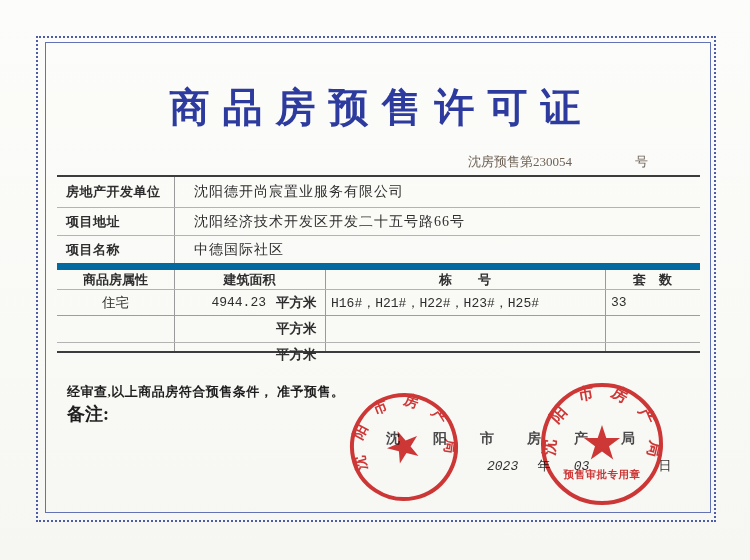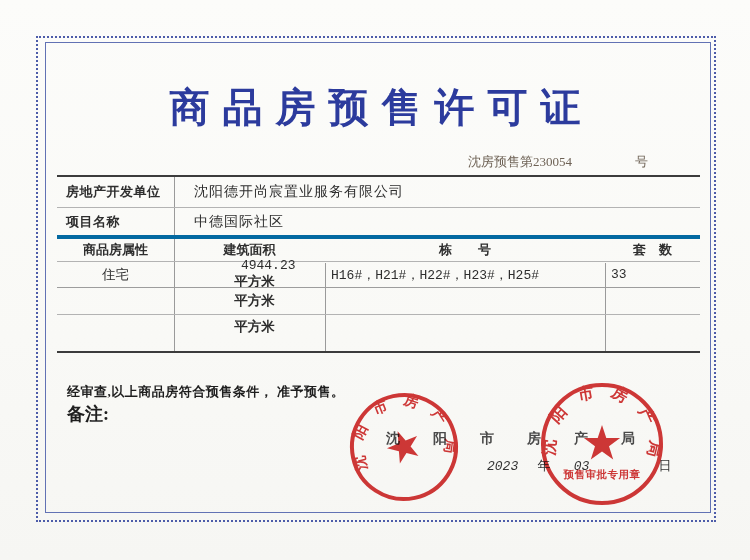--- a/index.html
+++ b/index.html
@@ -17,37 +17,37 @@
   .title { position:absolute; top:80px; left:0; width:100%; text-align:center;
     font-size:40px; font-weight:bold; color:#2c3b9d; letter-spacing:13px; text-indent:13px; }
   .permit-line { position:absolute; top:153px; left:468px; width:180px;
     display:flex; justify-content:space-between; font-size:13px; color:#6e6255; }
   
   .ptable { position:absolute; left:57px; top:175px; width:643px; height:178px;
     border-top:2px solid #3c3c3c; border-bottom:2px solid #3c3c3c; font-size:13.5px; }
   .row { display:flex; align-items:center; position:relative; }
   .r1 { height:30px; } .r2 { height:28px; border-top:1px solid #b3b3b3; }
   .r3 { height:28px; border-top:1px solid #b3b3b3; }
-  .r4 { height:26px; border-top:4px solid #0369a1; }
+  .r4 { height:26px; border-top:7px solid #0369a1; }
   .r5 { height:26px; border-top:1px solid #b3b3b3; }
   .r6 { height:27px; border-top:1px solid #9d9d9d; }
   .r7 { height:25px; border-top:1px solid #b3b3b3; }
   .vline { position:absolute; width:1px; background:#9a9a9a; }
   .v1 { left:117px; top:0; bottom:0; }
   .v2 { left:268px; top:86px; bottom:0; }
   .v3 { left:548px; top:86px; bottom:0; }
   .cell-label { width:117px; padding-left:9px; font-weight:600; font-size:13px; letter-spacing:0.5px; }
   .cell-value { flex:1; padding-left:20px; font-size:14px; letter-spacing:1px; }
   .hc { display:flex; justify-content:center; font-weight:600; font-size:13px; }
   .c1 { width:117px; } .c2 { width:151px; } .c3 { width:280px; } .c4 { width:95px; }
   .c1.center { display:flex; justify-content:center; }
   .mono { font-family:"Liberation Mono","DejaVu Sans Mono",monospace; font-size:13px; }
   .area-num { display:inline-block; width:92px; text-align:right; }
   .area-unit { margin-left:10px; font-family:"Liberation Serif",serif; font-size:13.5px; font-weight:600; }
-  .c2.data { display:flex; align-items:center;flex-direction:column; }
+  .c2.data { display:flex; align-items:center; }
   .c3.data,.c4.data { padding-left:6px; }
   
   .approval { position:absolute; left:67px; top:383px; font-size:13px; font-weight:600; color:#1e1e1e; letter-spacing:0.5px; }
   .remarks  { position:absolute; left:67px; top:402px; font-size:18px; font-weight:600; color:#1e1e1e; }
   .issuer   { position:absolute; left:386px; top:430px; font-size:14px; color:#4a4a4a;
     letter-spacing:33px; white-space:nowrap; font-weight:600; }
   .dateline { position:absolute; left:487px; top:457px; font-size:13px; color:#333; white-space:nowrap; }
   .dateline .num { font-family:"Liberation Mono","DejaVu Sans Mono",monospace;font-style:italic; }
   .dateline .yl { margin-left:16px; } .dateline .mo { margin-left:20px; } .dateline .dl { margin-left:66px; }
   
@@ -69,20 +69,24 @@
 </div>
 
 <div class="ptable">
   <div class="vline v1"></div>
   <div class="vline v2"></div>
   <div class="vline v3"></div>
 
   <div class="row r1">
     <div class="cell-label">房地产开发单位</div>
     <div class="cell-value">沈阳德开尚宸置业服务有限公司</div>
+  </div>
+  <div class="row r2">
+    <div class="cell-label">项目地址</div>
+    <div class="cell-value">沈阳经济技术开发区开发二十五号路66号</div>
   </div>
   <div class="row r3">
     <div class="cell-label">项目名称</div>
     <div class="cell-value">中德国际社区</div>
   </div>
   <div class="row r4">
     <div class="hc c1">商品房属性</div>
     <div class="hc c2">建筑面积</div>
     <div class="hc c3">栋　　号</div>
     <div class="hc c4">套　数</div>

